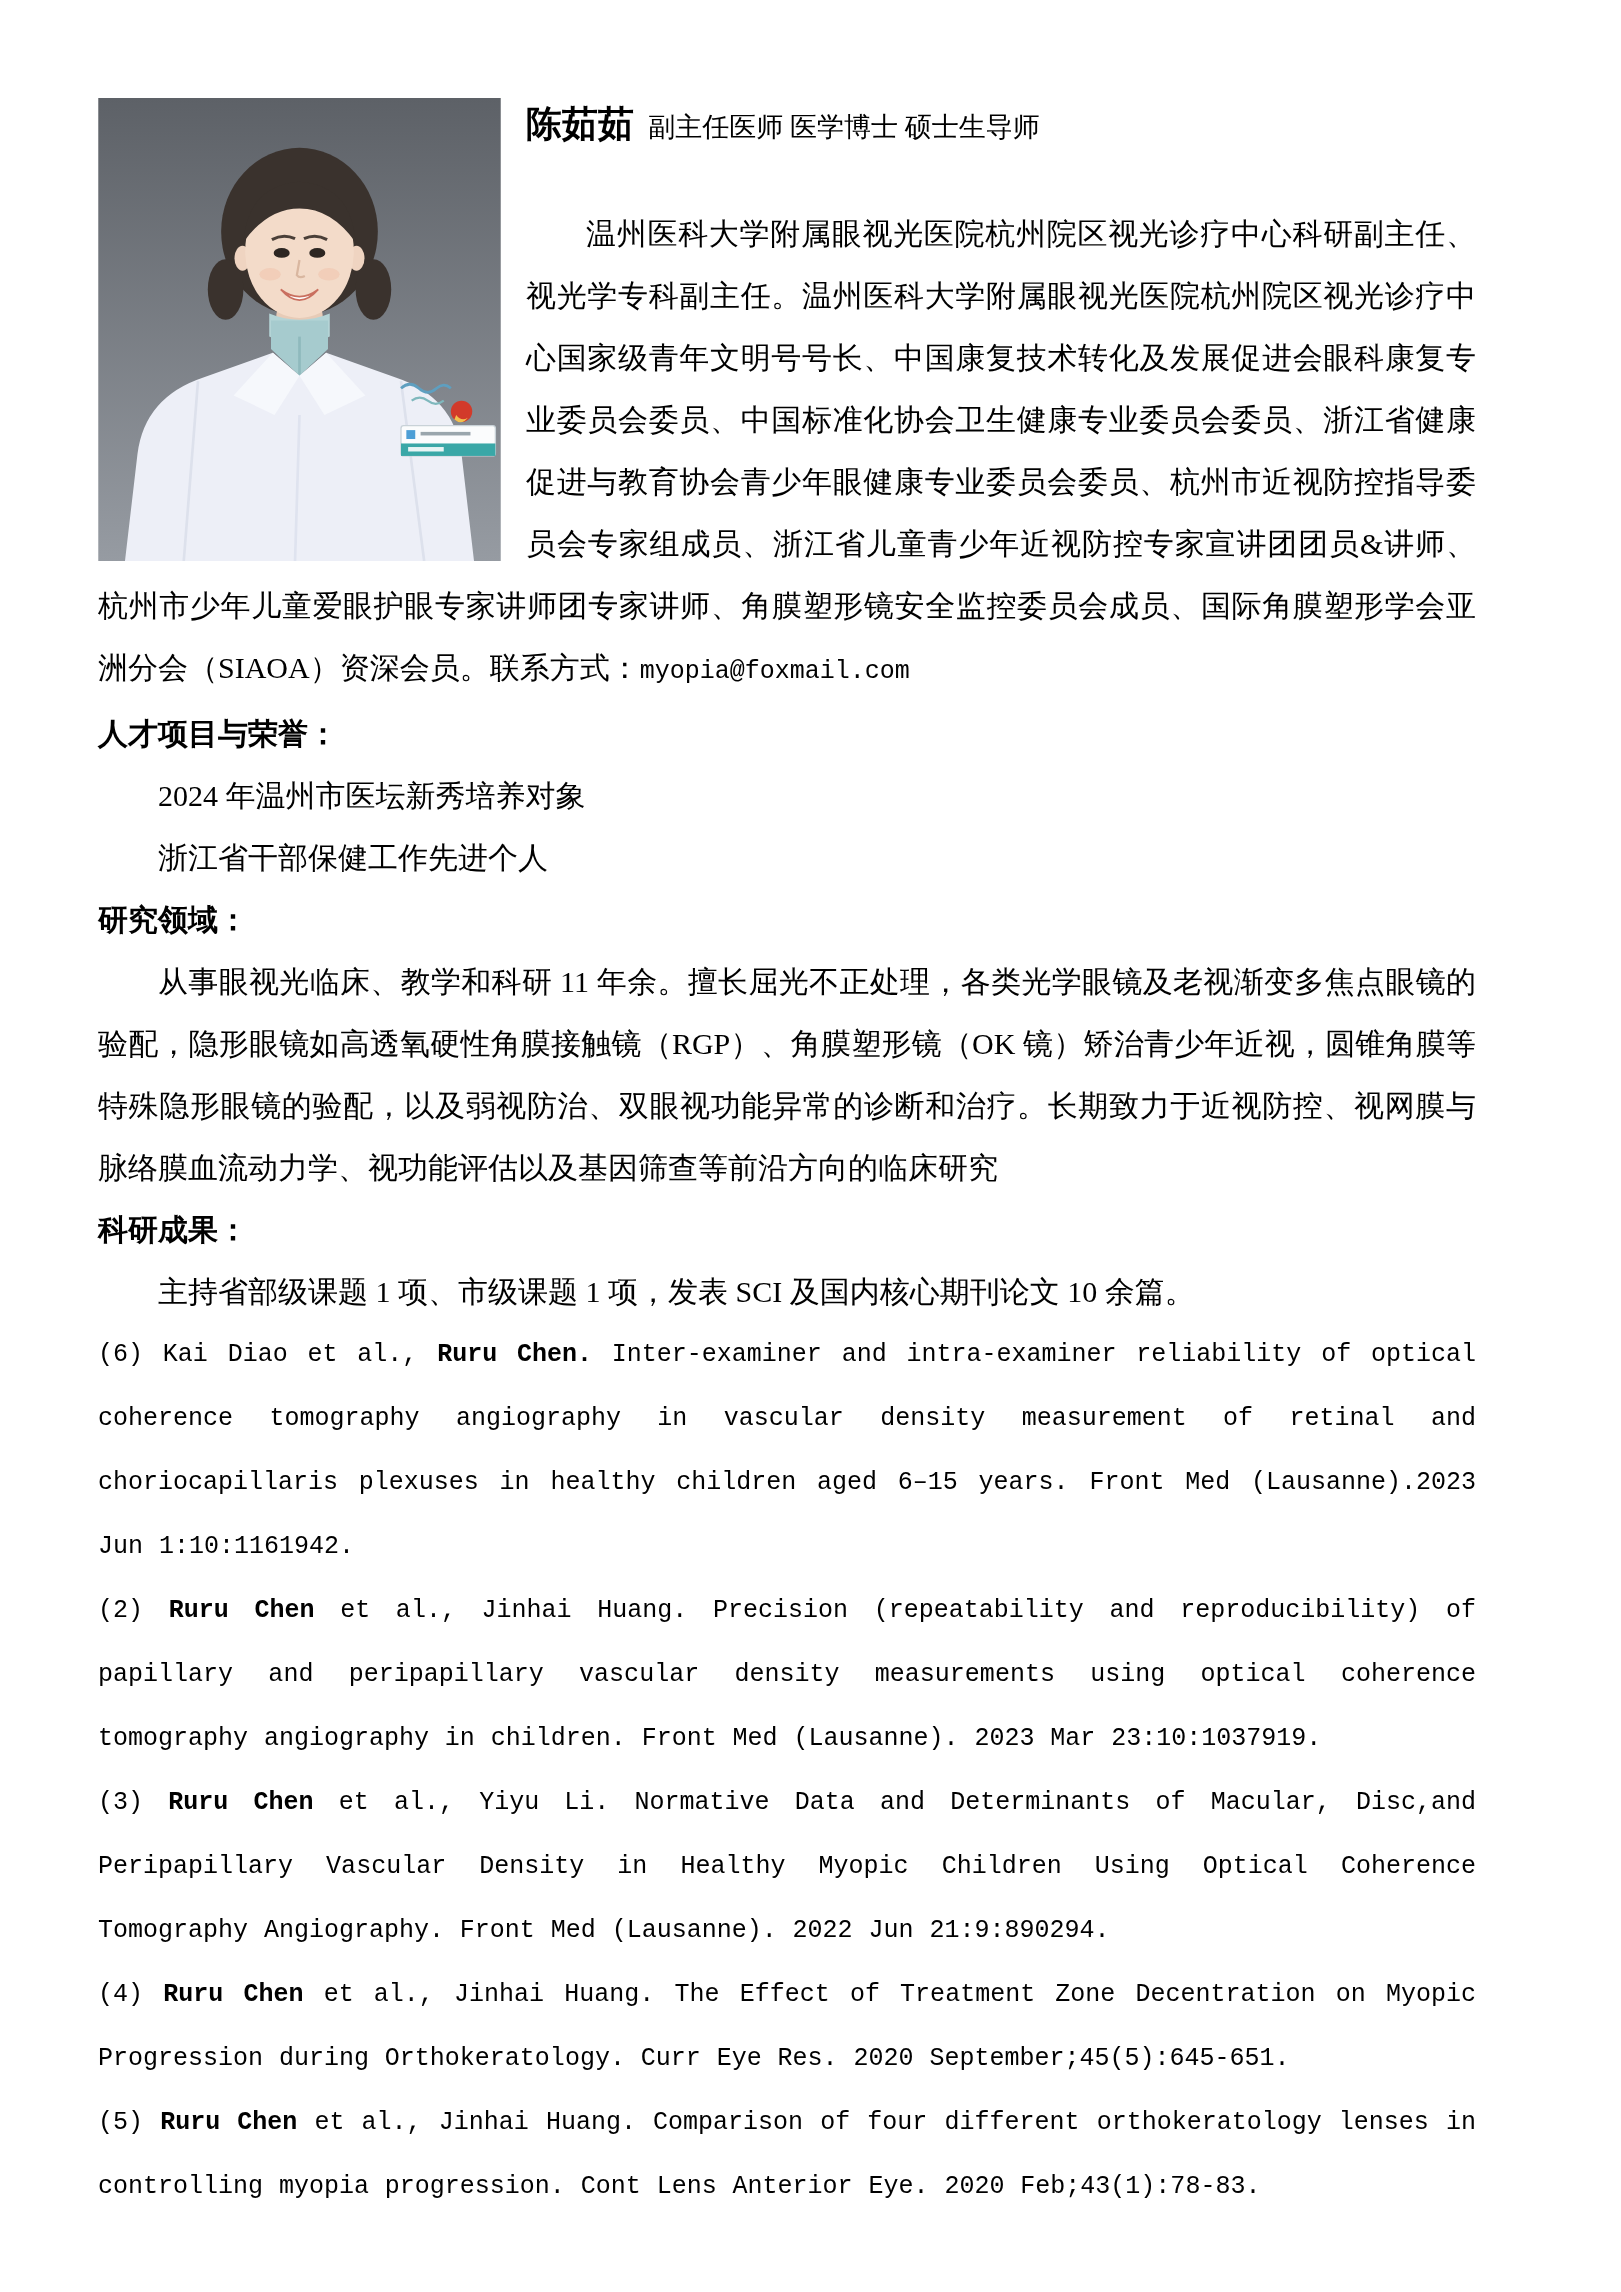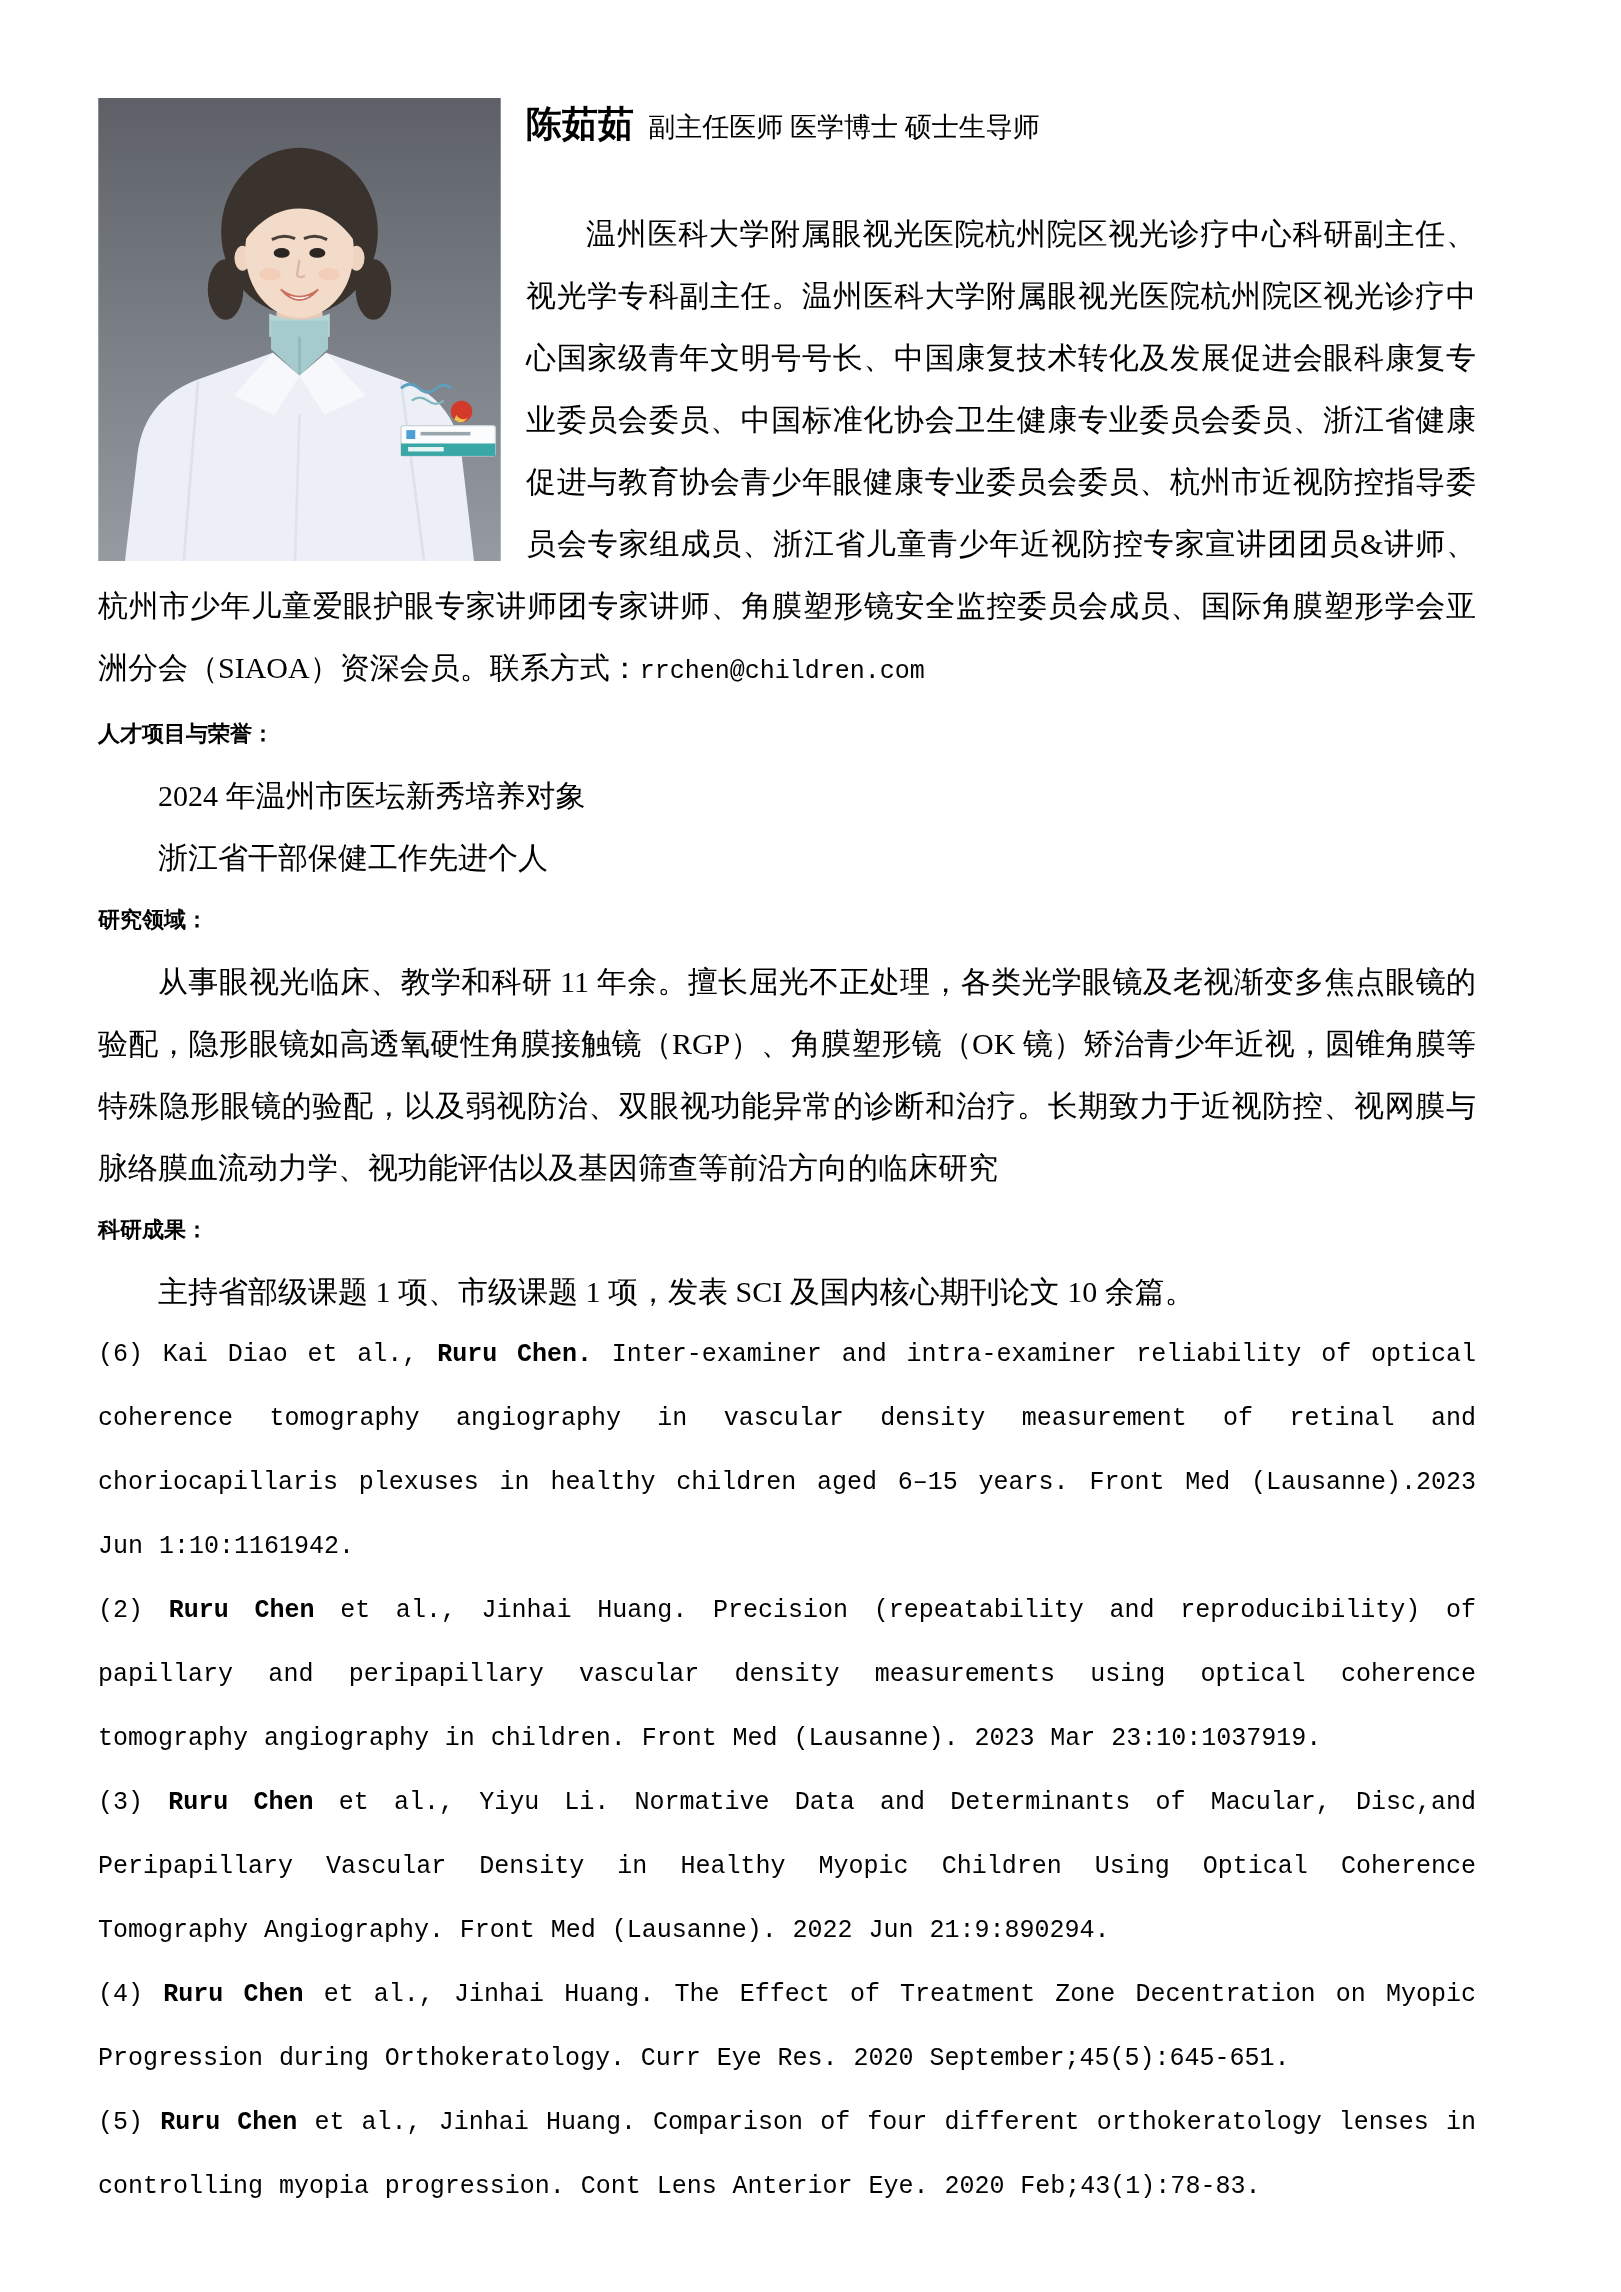--- a/index.html
+++ b/index.html
@@ -42,21 +42,21 @@
   }
   .cjk {
     font-size: 30px;
     line-height: 62px;
     text-align: justify;
   }
   .indent { text-indent: 2em; }
   h2.heading {
     font-family: "Liberation Sans", sans-serif;
     font-weight: bold;
-    font-size: 22px;
+    font-size: 30px;
     line-height: 62px;
     text-align: left;
   }
   .mono-inline, .pub {
     font-family: "Liberation Mono", monospace;
   }
   .mono-inline { font-size: 25px; }
   .pub {
     font-size: 25px;
     line-height: 64px;
@@ -129,21 +129,21 @@
         <rect x="346" y="373" width="10" height="10" fill="#4d9fd6"></rect>
         <rect x="362" y="375" width="56" height="4" fill="#9aa6ad"></rect>
         <rect x="340" y="388" width="106" height="14" fill="#3aa7a7"></rect>
         <rect x="348" y="392" width="40" height="5" fill="#e7f4f4"></rect>
       </g>
     </svg>
   </div>
 
   <p class="name-line"><span class="name">陈茹茹</span><span class="titles">副主任医师 医学博士 硕士生导师</span></p>
 
-  <p class="cjk indent"><span>温州医科大学附属眼视光医院杭州院区视光诊疗中心科研副主任、视光学专科副主任。温州医科大学附属眼视光医院杭州院区视光诊疗中心国家级青年文明号号长、中国康复技术转化及发展促进会眼科康复专业委员会委员、中国标准化协会卫生健康专业委员会委员、浙江省健康促进与教育协会青少年眼健康专业委员会委员、杭州市近视防控指导委员会专家组成员、浙江省儿童青少年近视防控专家宣讲团团员&amp;讲师、杭州市少年儿童爱眼护眼专家讲师团专家讲师、角膜塑形镜安全监控委员会成员、国际角膜塑形学会亚洲分会（SIAOA）资深会员。联系方式：</span><span class="mono-inline">rrchen@children.com</span></p>
+  <p class="cjk indent"><span>温州医科大学附属眼视光医院杭州院区视光诊疗中心科研副主任、视光学专科副主任。温州医科大学附属眼视光医院杭州院区视光诊疗中心国家级青年文明号号长、中国康复技术转化及发展促进会眼科康复专业委员会委员、中国标准化协会卫生健康专业委员会委员、浙江省健康促进与教育协会青少年眼健康专业委员会委员、杭州市近视防控指导委员会专家组成员、浙江省儿童青少年近视防控专家宣讲团团员&amp;讲师、杭州市少年儿童爱眼护眼专家讲师团专家讲师、角膜塑形镜安全监控委员会成员、国际角膜塑形学会亚洲分会（SIAOA）资深会员。联系方式：</span><span class="mono-inline">myopia@foxmail.com</span></p>
 
   <h2 class="heading">人才项目与荣誉：</h2>
   <p class="cjk indent">2024 年温州市医坛新秀培养对象</p>
   <p class="cjk indent">浙江省干部保健工作先进个人</p>
 
   <h2 class="heading">研究领域：</h2>
   <p class="cjk indent">从事眼视光临床、教学和科研 11 年余。擅长屈光不正处理，各类光学眼镜及老视渐变多焦点眼镜的验配，隐形眼镜如高透氧硬性角膜接触镜（RGP）、角膜塑形镜（OK 镜）矫治青少年近视，圆锥角膜等特殊隐形眼镜的验配，以及弱视防治、双眼视功能异常的诊断和治疗。长期致力于近视防控、视网膜与脉络膜血流动力学、视功能评估以及基因筛查等前沿方向的临床研究</p>
 
   <h2 class="heading">科研成果：</h2>
   <p class="cjk indent">主持省部级课题 1 项、市级课题 1 项，发表 SCI 及国内核心期刊论文 10 余篇。</p>

